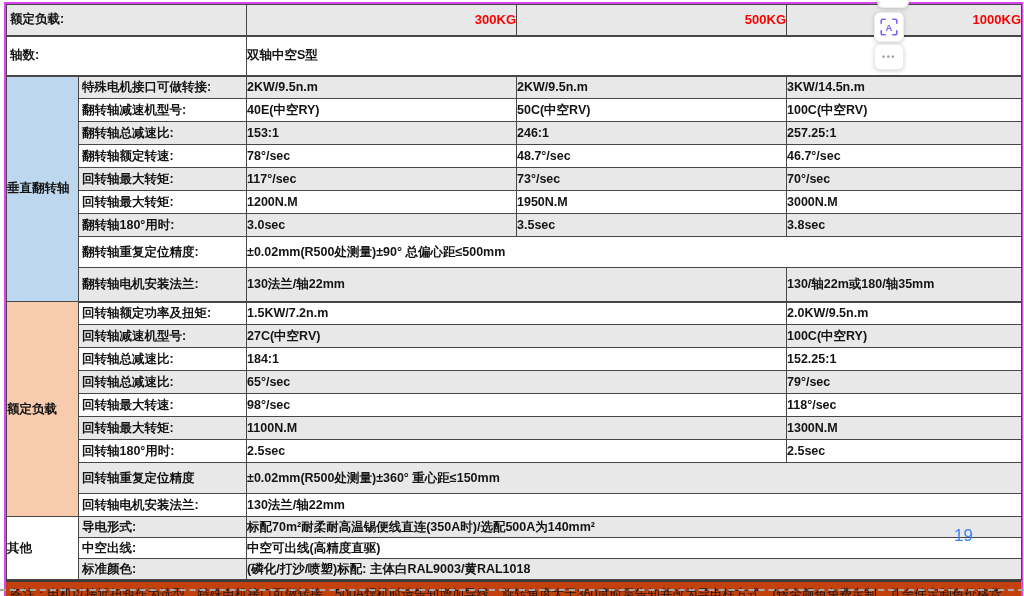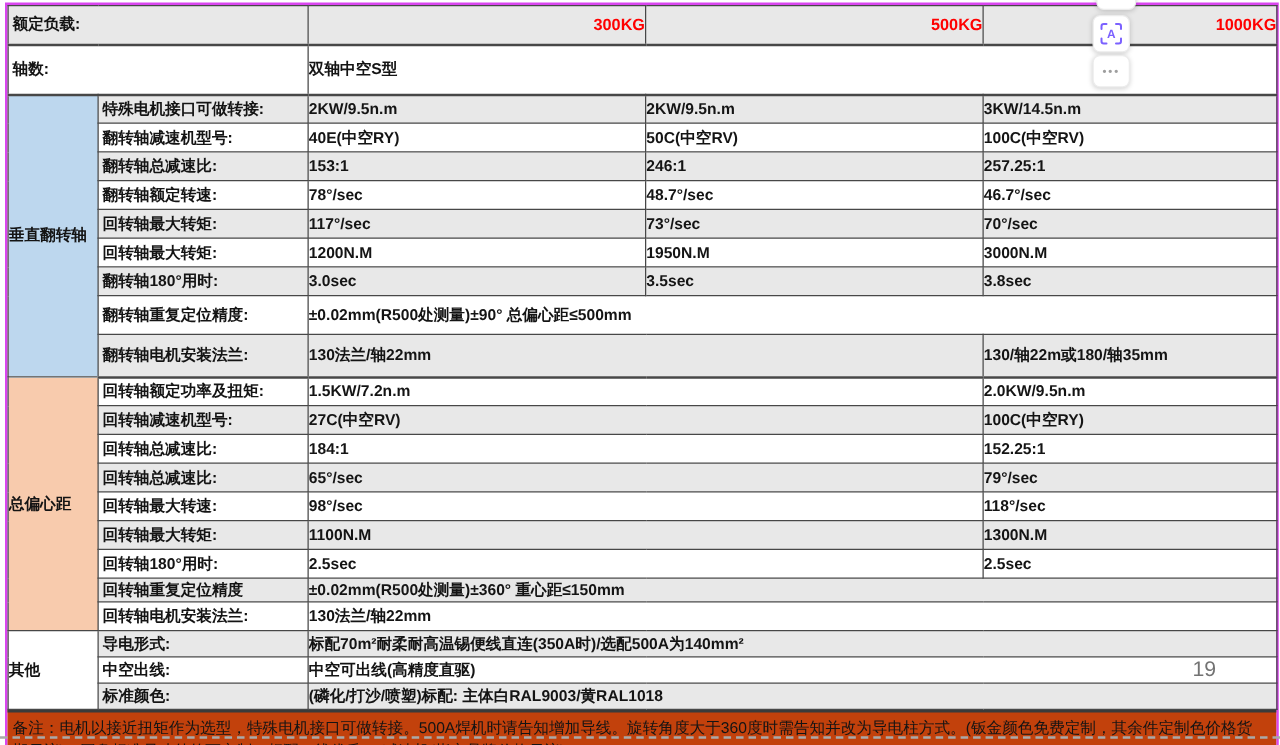--- a/index.html
+++ b/index.html
@@ -11,40 +11,40 @@
   table{border-collapse:collapse;table-layout:fixed;width:100%}
   td{
     border:1px solid #474747;font-weight:bold;font-size:12.5px;color:#141414;
     overflow:hidden;white-space:nowrap;padding:0;vertical-align:middle;
   }
   tr{height:23px}
   tr.h-load{height:31px}
   tr.h-axes{height:40px}
   tr.h-fprec{height:31px}
   tr.h-fflange{height:34px}
-  tr.h-rprec{height:19px}
+  tr.h-rprec{height:31px}
   tr.h-other{height:21px}
   tr.gray>td{background:#e8e8e8}
   tr.white>td{background:#ffffff}
   tr.heavy>td{border-bottom-width:2px}
   td.lab{text-align:left;padding-left:3px}
   td.val{text-align:left}
   td.load{color:#ff0000;font-size:13px;text-align:right}
   td.sec{text-align:left;font-size:12.5px}
   td.sec-flip{background:#bdd7ee !important}
   td.sec-rot{background:#f8cbad !important}
   td.sec-other{background:#ffffff !important}
   td.span-off{padding-right:258px} 
   .note{
     border-top:2px solid #3b3b3b;height:41px;padding:3px 10px 0 4px;
     font-size:12.5px;font-weight:normal;line-height:1.55;color:#141414;background:#c2410c;
     white-space:normal;
   }
   .page-break{position:absolute;left:0;top:589px;width:1024px;border-top:2px dashed #a9a9a9}
-  .pagenum{position:absolute;left:954px;top:526px;font-size:17px;color:#737373;z-index:6}
+  .pagenum{position:absolute;left:954px;top:526px;font-size:17px;color:#3b82f6;z-index:6}
   .fab{
     position:absolute;background:#ffffff;border:1px solid #ececec;border-radius:6px;
     box-shadow:0 1px 4px rgba(0,0,0,.18);display:flex;align-items:center;justify-content:center;z-index:10;
   }
   #fab-frag{left:877px;top:-10px;width:30px;height:16px}
   #fab-translate{left:874px;top:12px;width:28px;height:28px}
   #fab-more{left:874px;top:44px;width:28px;height:24px;color:#9e9e9e;font-size:9px;letter-spacing:1.5px;font-weight:bold;line-height:1}
 </style>
 </head>
 <body>
@@ -118,21 +118,21 @@
       <td class="lab">翻转轴重复定位精度:</td>
       <td class="val span-off" colspan="3">±0.02mm(R500处测量)±90° 总偏心距≤500mm</td>
     </tr>
     <tr class="gray h-fflange heavy">
       <td class="lab">翻转轴电机安装法兰:</td>
       <td class="val" colspan="2">130法兰/轴22mm</td>
       <td class="val">130/轴22m或180/轴35mm</td>
     </tr>
 
     <tr class="white">
-      <td class="sec sec-rot" rowspan="9">总偏心距</td>
+      <td class="sec sec-rot" rowspan="9">额定负载</td>
       <td class="lab">回转轴额定功率及扭矩:</td>
       <td class="val" colspan="2">1.5KW/7.2n.m</td>
       <td class="val">2.0KW/9.5n.m</td>
     </tr>
     <tr class="gray">
       <td class="lab">回转轴减速机型号:</td>
       <td class="val" colspan="2">27C(中空RV)</td>
       <td class="val">100C(中空RY)</td>
     </tr>
     <tr class="white">

